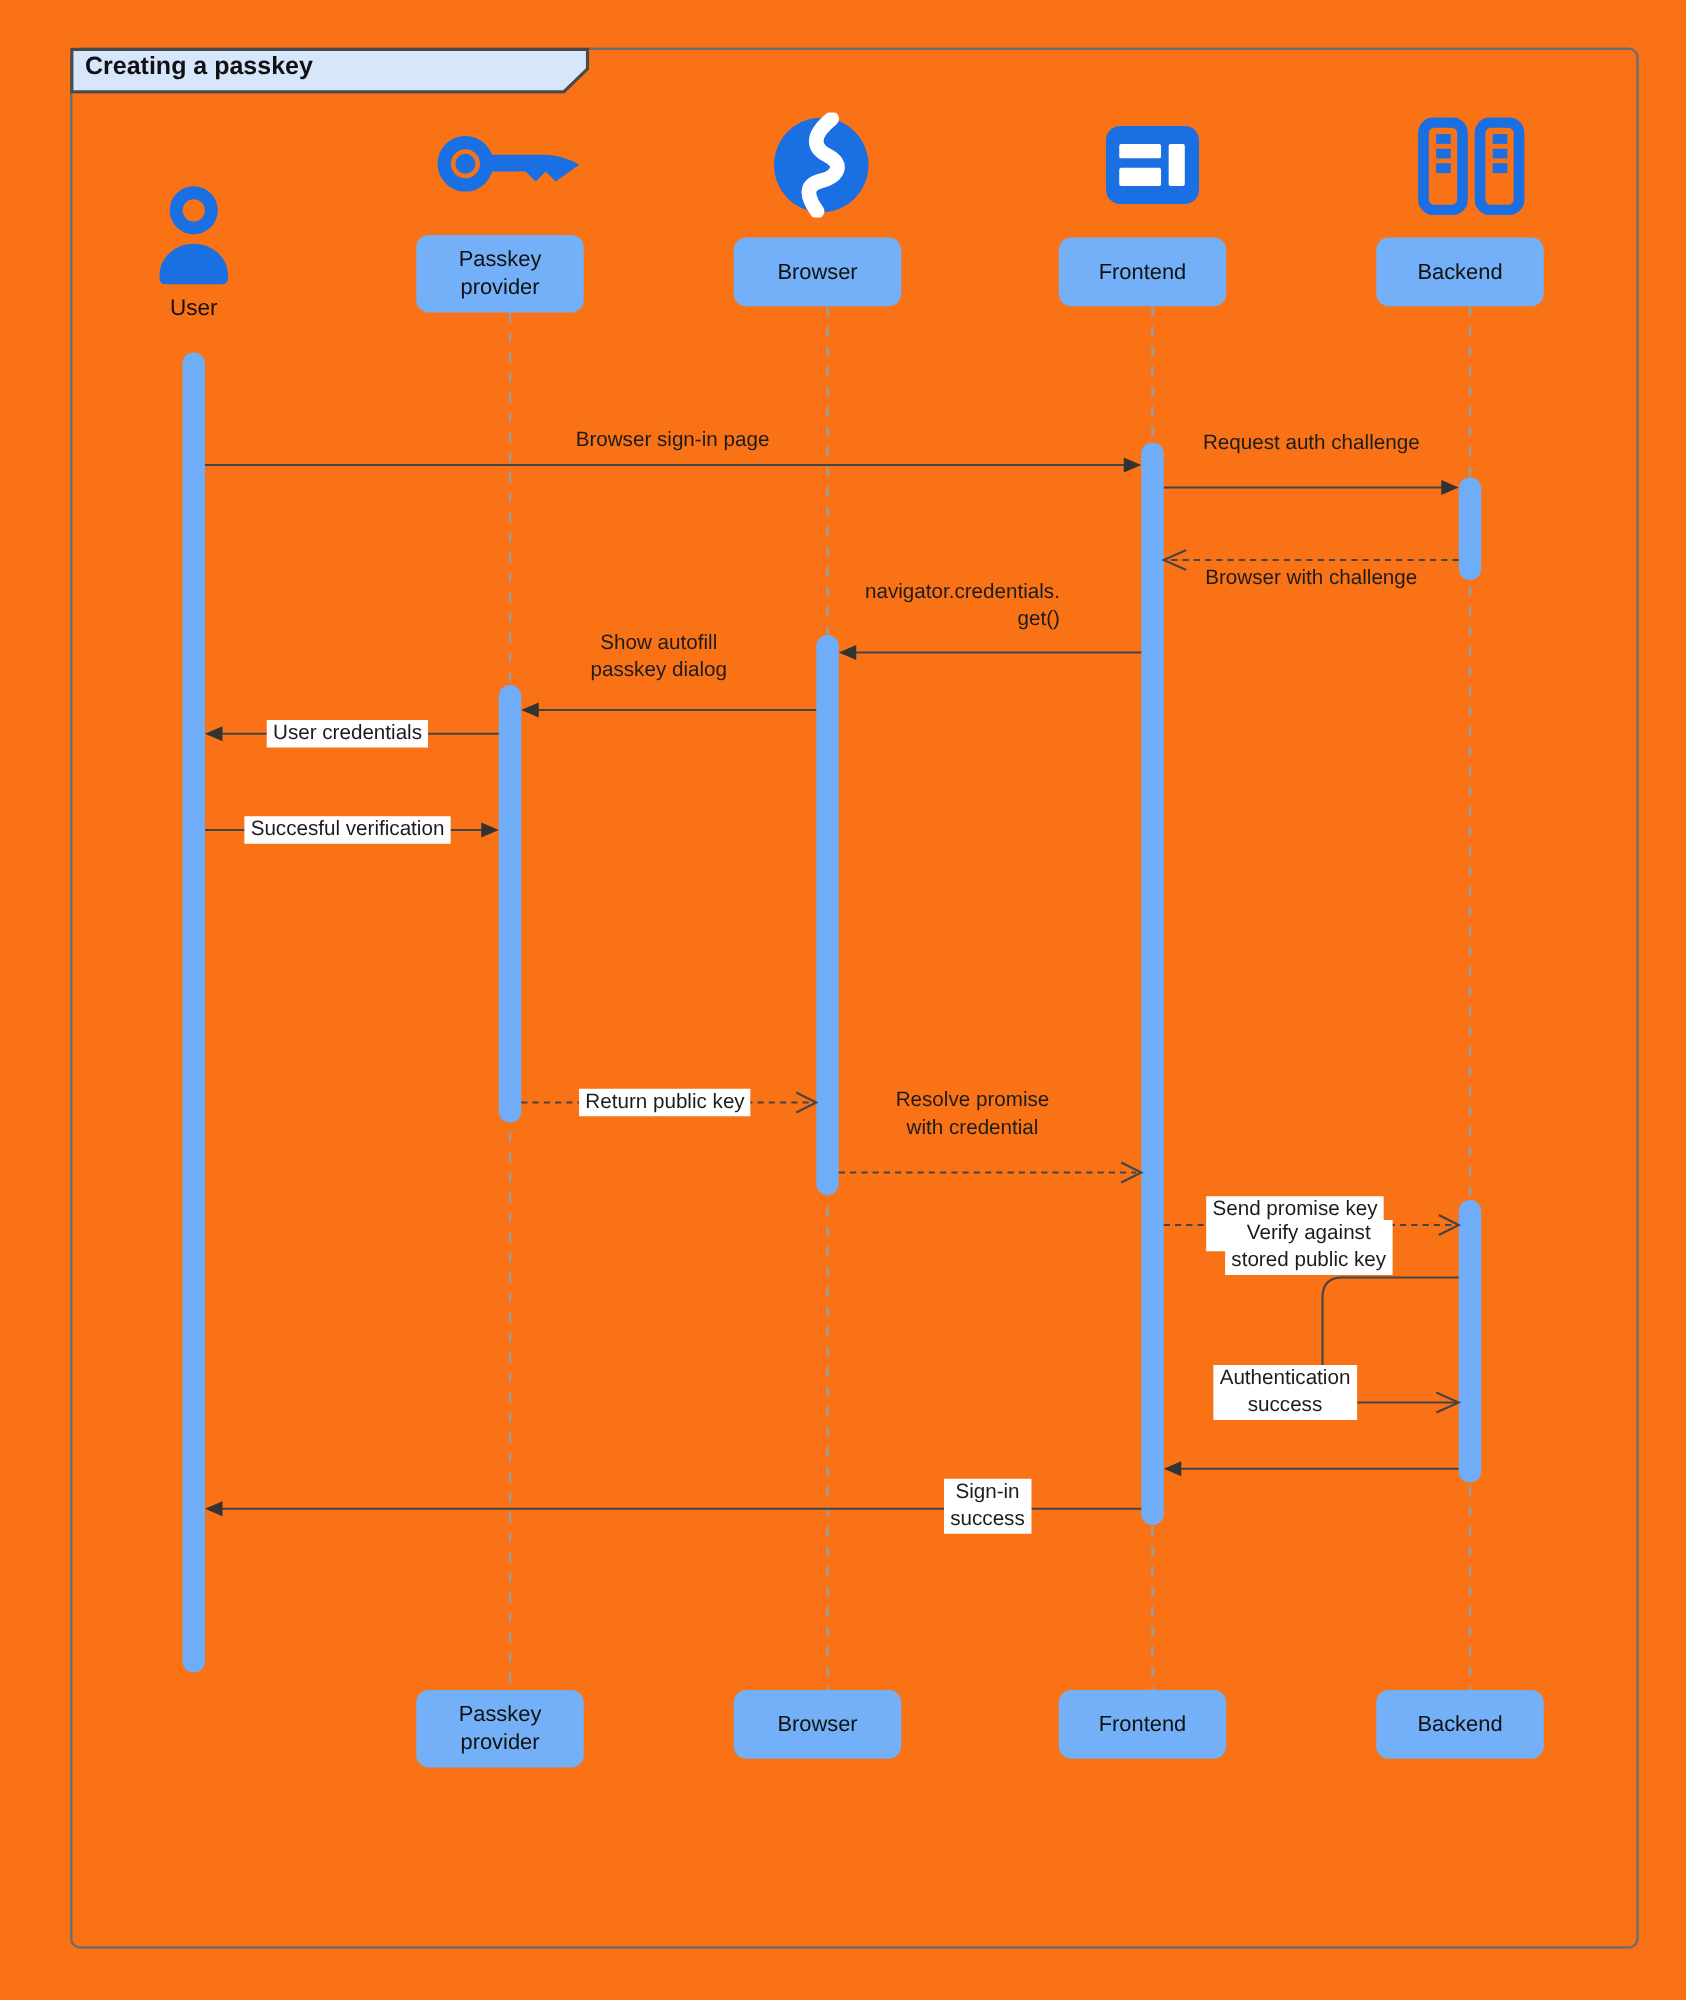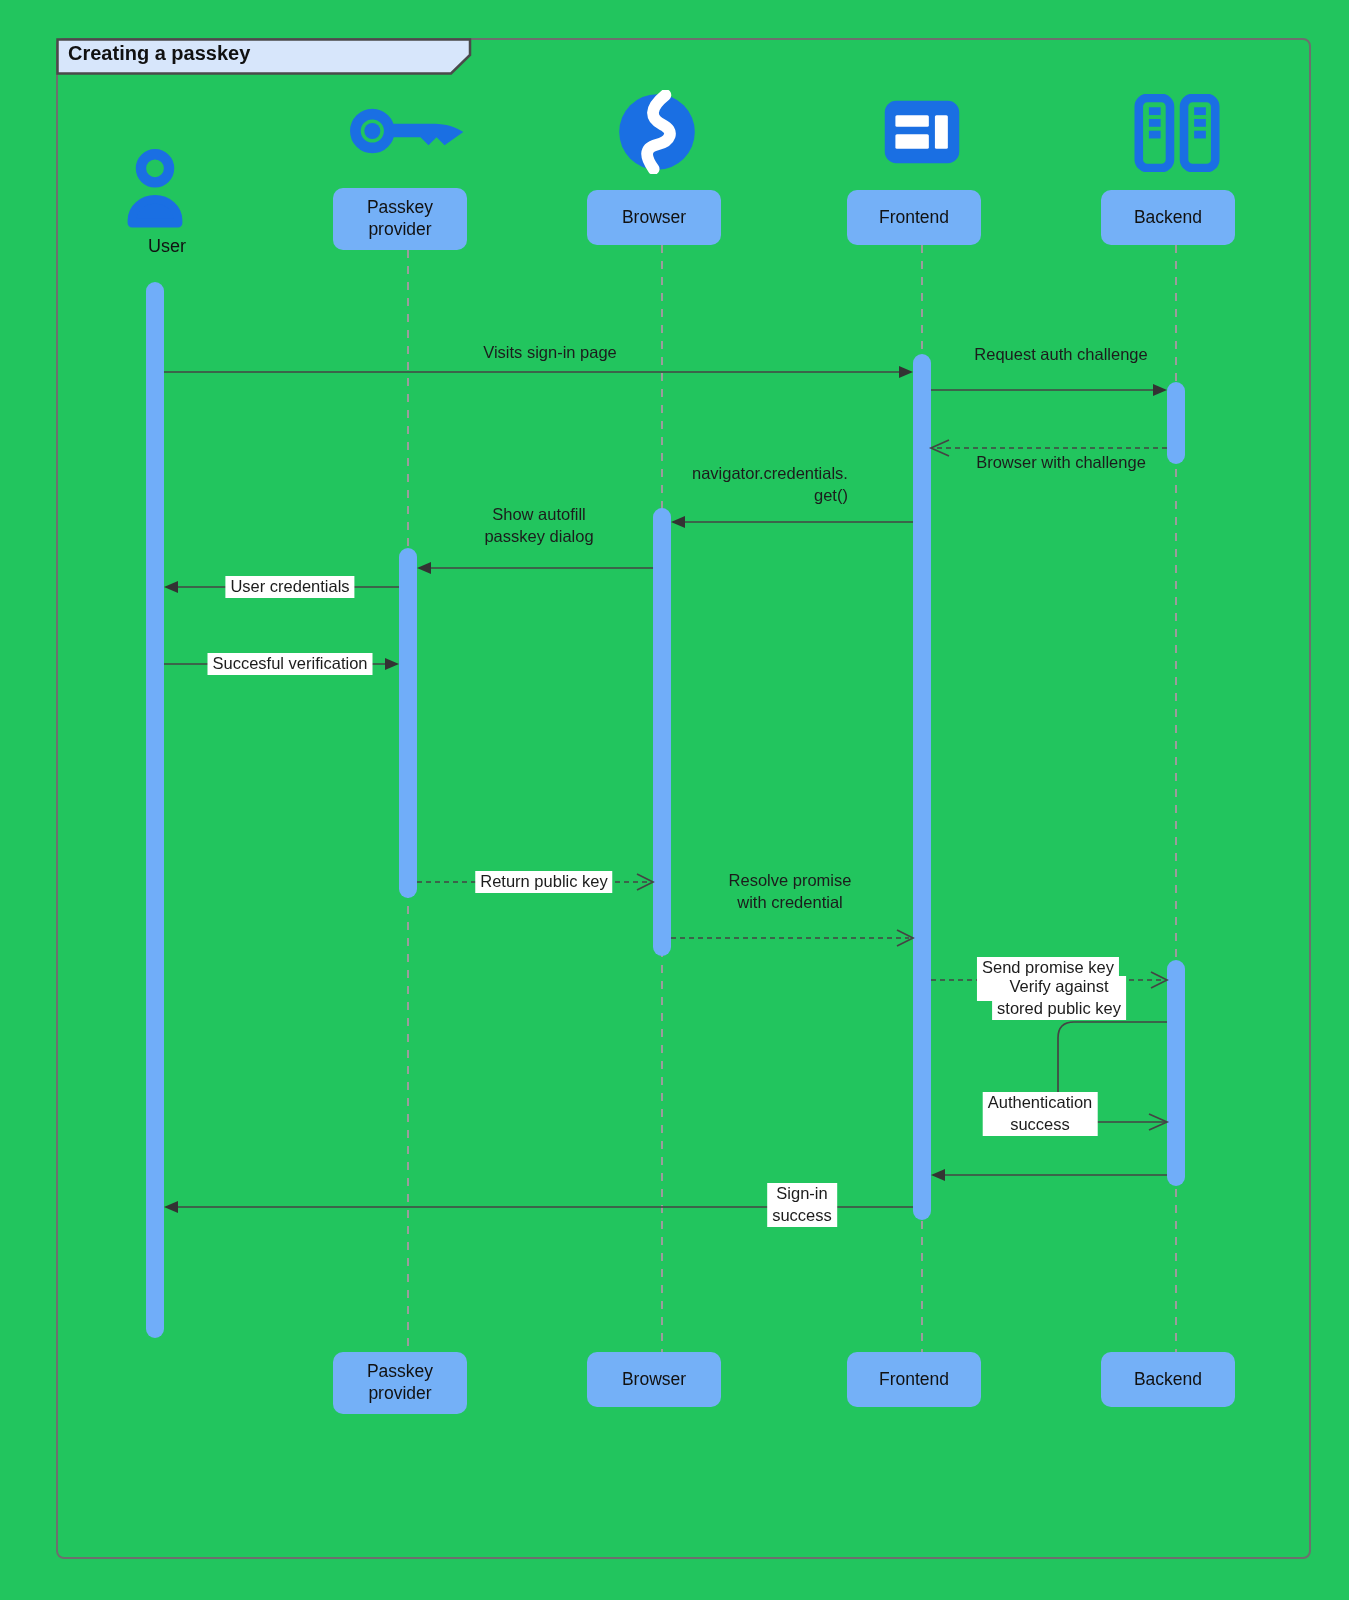--- a/index.html
+++ b/index.html
@@ -1,28 +1,28 @@
 <!DOCTYPE html>
 <html><head>
 <meta charset="utf-8">
 <style>
   html,body{margin:0;padding:0;background:#ffffff;}
-  .canvas{position:relative;width:1349px;height:1600px;background:#22c55e;
+  .canvas{position:relative;width:1349px;height:1600px;background:#f97316;
           font-family:"Liberation Sans",sans-serif;color:#1b1b1b;overflow:hidden;}
   .frame{position:absolute;left:56px;top:38px;width:1251px;height:1517px;
          border:2.5px solid #6e6e6e;border-radius:8px;background:transparent;}
   .title-tab{position:absolute;left:56px;top:38px;width:416px;height:37px;}
   .title-text{position:absolute;left:68px;top:42px;font-size:20px;font-weight:bold;color:#111;}
   .pbox{position:absolute;width:134px;background:#74b0f7;border-radius:10px;
         display:flex;align-items:center;justify-content:center;text-align:center;
         font-size:17.5px;line-height:1.25;color:#111;}
   .bar{position:absolute;width:18px;background:#70adf9;border-radius:9px;}
   .msg-label{position:absolute;font-size:16.5px;line-height:1.32;color:#1c1c1c;
              white-space:pre-line;}
-  .center{transform:translateX(-50%);text-align:center;margin-left:12px;}
+  .center{transform:translateX(-50%);text-align:center;}
   .bg{background:#ffffff;padding:0 5px;}
   .plabel{position:absolute;font-size:18px;color:#111;}
   svg.overlay{position:absolute;left:0;top:0;pointer-events:none;}
   .icon{position:absolute;}
 </style>
 </head>
 <body>
 
 <div class="canvas">
 
@@ -127,21 +127,21 @@
       <path d="M1149,1114 L1167,1122 L1149,1130"></path>
 
       <line x1="1167" y1="1175" x2="943" y2="1175"></line>
       <polygon points="931,1175 945,1169 945,1181" fill="#333" stroke="none"></polygon>
 
       <line x1="913" y1="1207" x2="176" y2="1207"></line>
       <polygon points="164,1207 178,1201 178,1213" fill="#333" stroke="none"></polygon>
     </g>
   </svg>
 
-  <div class="msg-label center" style="left:538px;top:342px">Visits sign-in page</div>
+  <div class="msg-label center" style="left:538px;top:342px">Browser sign-in page</div>
   <div class="msg-label center" style="left:1049px;top:344px">Request auth challenge</div>
   <div class="msg-label center" style="left:1049px;top:452px">Browser with challenge</div>
   <div class="msg-label" style="left:692px;top:463px;text-align:right">navigator.credentials.
 get()</div>
   <div class="msg-label center" style="left:527px;top:504px">Show autofill
 passkey dialog</div>
   <div class="msg-label center bg" style="left:278px;top:576px">User credentials</div>
   <div class="msg-label center bg" style="left:278px;top:653px">Succesful verification</div>
   <div class="msg-label center bg" style="left:532px;top:871px">Return public key</div>
   <div class="msg-label center" style="left:778px;top:870px">Resolve promise

